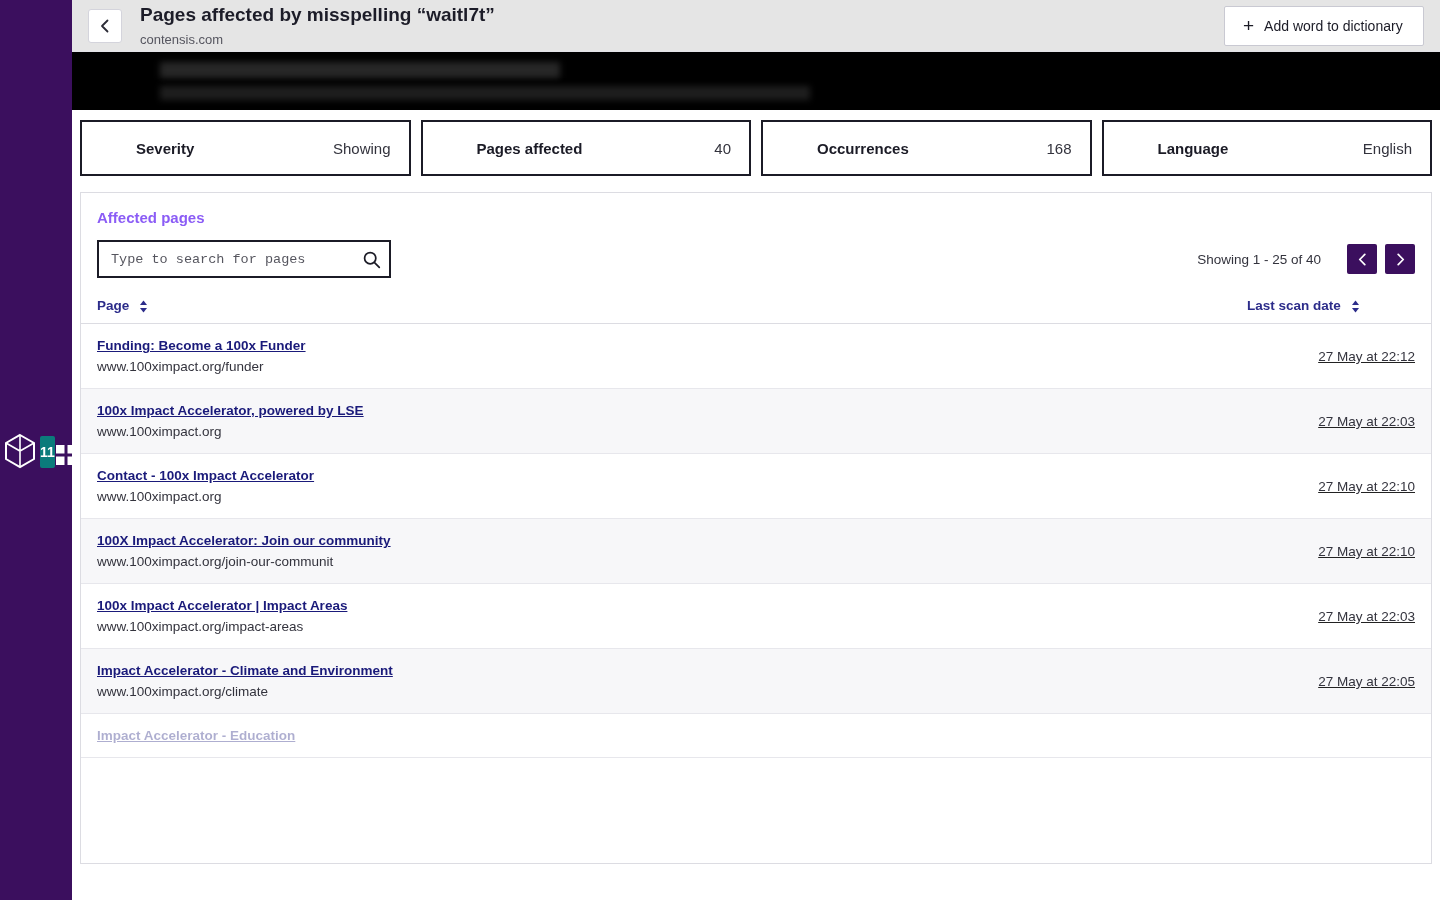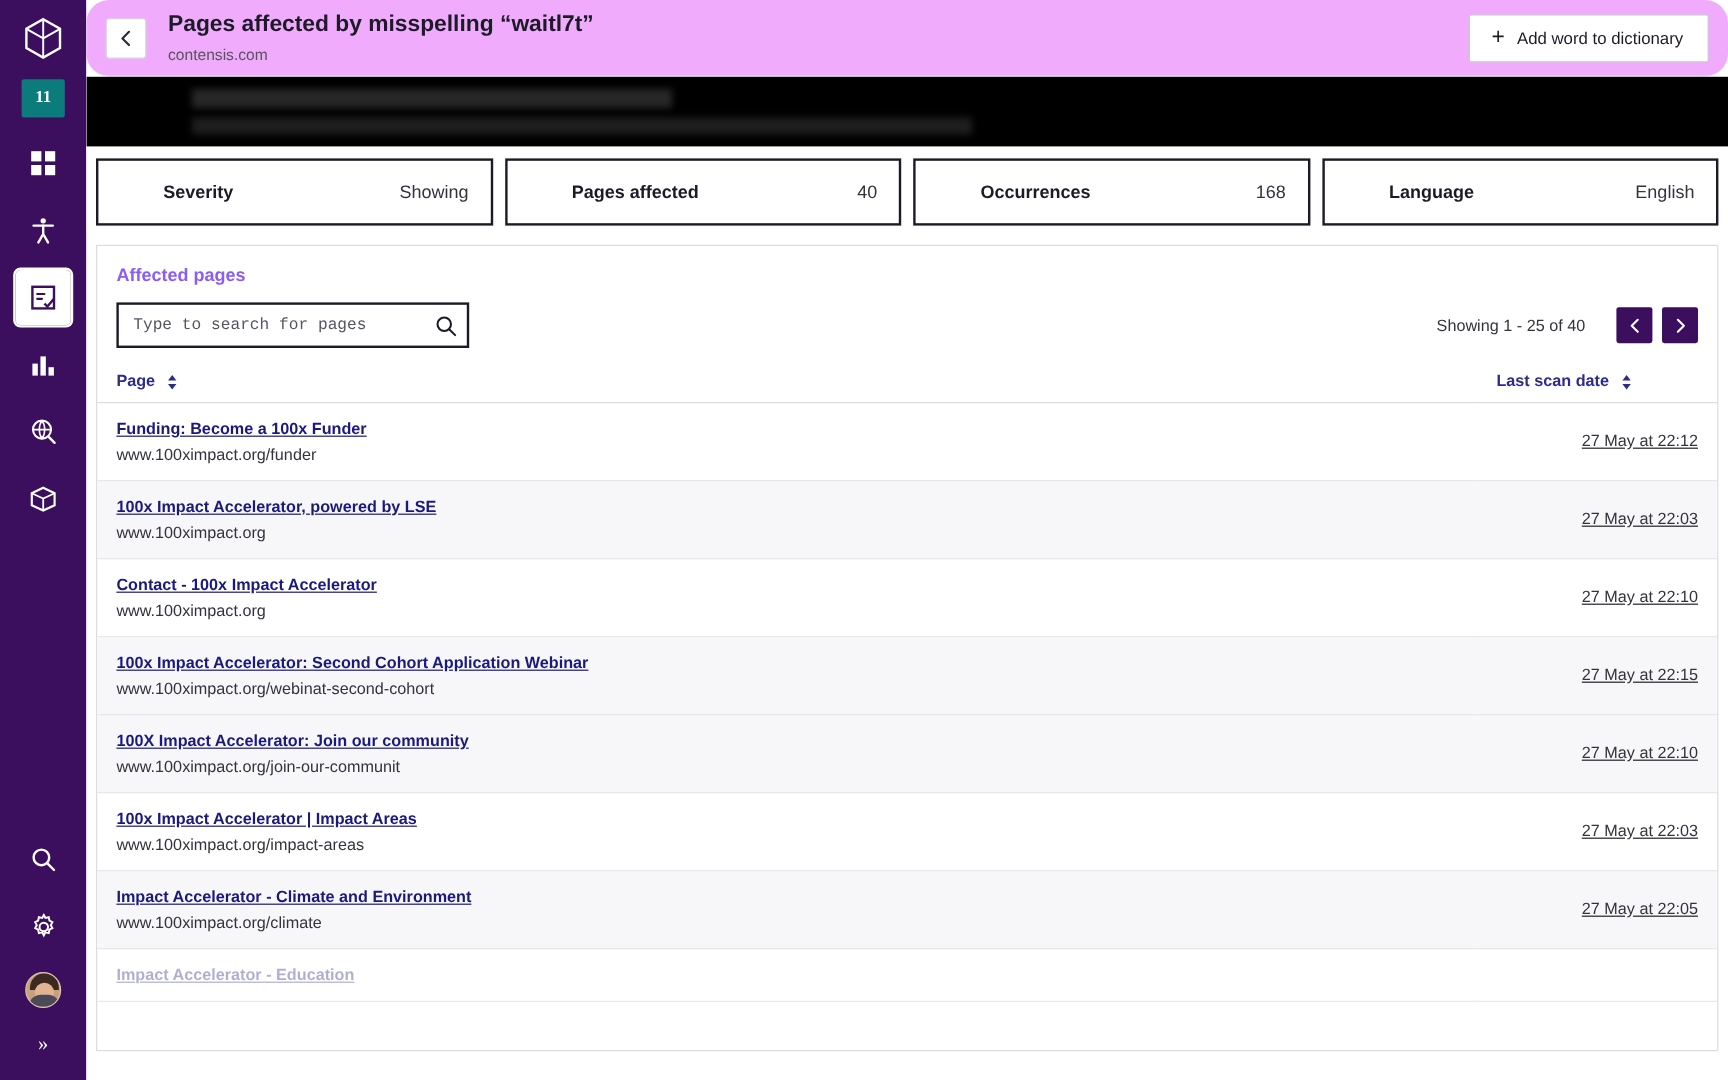--- a/index.html
+++ b/index.html
@@ -10,24 +10,23 @@
     background: #ffffff;
     font-family: "Liberation Sans", sans-serif;
     color: #222;
   }
   .app { display: flex; width: 1440px; height: 900px; }
 
   
   .sidebar {
     width: 72px; min-width: 72px; height: 900px;
     background: #3b0f5e;
-    display: flex; flex-direction: column; align-items: center;
+    display: flex; align-items: center;
     padding-top: 10px;
     position: relative;
-    font-family: Liberation Serif, serif;
   }
   .logo {
     width: 44px; height: 44px; margin-bottom: 8px;
     display: flex; align-items: center; justify-content: center;
   }
   .badge-item {
     width: 36px; height: 32px; margin: 4px 0 10px 0;
     background: #0b7b7b;
     color: #fff; font-size: 14px; font-weight: bold;
     display: flex; align-items: center; justify-content: center;
@@ -58,24 +57,23 @@
   .expand {
     width: 46px; height: 40px; margin-bottom: 10px;
     display: flex; align-items: center; justify-content: center;
     color: #ffffff; font-size: 17px;
   }
 
   
   .main { flex: 1 1 auto; height: 900px; position: relative; background: #ffffff; overflow: hidden; }
 
   .topbar {
-    height: 64px; border-bottom: 1px solid #e3e3e8;
+    height: 52px; border-bottom: 1px solid #e3e3e8;
     display: flex; align-items: center; padding: 0 16px 0 16px;
-    background: #f0abfc;
-    border-radius: 19px;
+    background: #e5e5e5;
   }
   .back-btn {
     width: 34px; height: 34px; border: 1px solid #d4d4dc; background: #fff;
     display: flex; align-items: center; justify-content: center;
     border-radius: 3px; margin-right: 18px; color: #333;
   }
   .title-wrap { display: flex; flex-direction: column; justify-content: center; }
   .page-title { font-size: 19px; font-weight: bold; color: #1c1c28; line-height: 1.2; }
   .page-sub { font-size: 13px; color: #55555f; margin-top: 5px; }
   .topbar .grow { flex: 1 1 auto; }
@@ -377,29 +375,20 @@
             <td>
               <a class="page-link" href="#">Contact - 100x Impact Accelerator</a>
               <div class="page-url">www.100ximpact.org</div>
             </td>
             <td class="date-cell">
               <span class="scan-date">27 May at 22:10</span>
             </td>
           </tr>
           <tr class="alt">
             <td>
-              <a class="page-link" href="#">100x Impact Accelerator: Second Cohort Application Webinar</a>
-              <div class="page-url">www.100ximpact.org/webinat-second-cohort</div>
-            </td>
-            <td class="date-cell">
-              <span class="scan-date">27 May at 22:15</span>
-            </td>
-          </tr>
-          <tr class="alt">
-            <td>
               <a class="page-link" href="#">100X Impact Accelerator: Join our community</a>
               <div class="page-url">www.100ximpact.org/join-our-communit</div>
             </td>
             <td class="date-cell">
               <span class="scan-date">27 May at 22:10</span>
             </td>
           </tr>
           <tr>
             <td>
               <a class="page-link" href="#">100x Impact Accelerator | Impact Areas</a>

